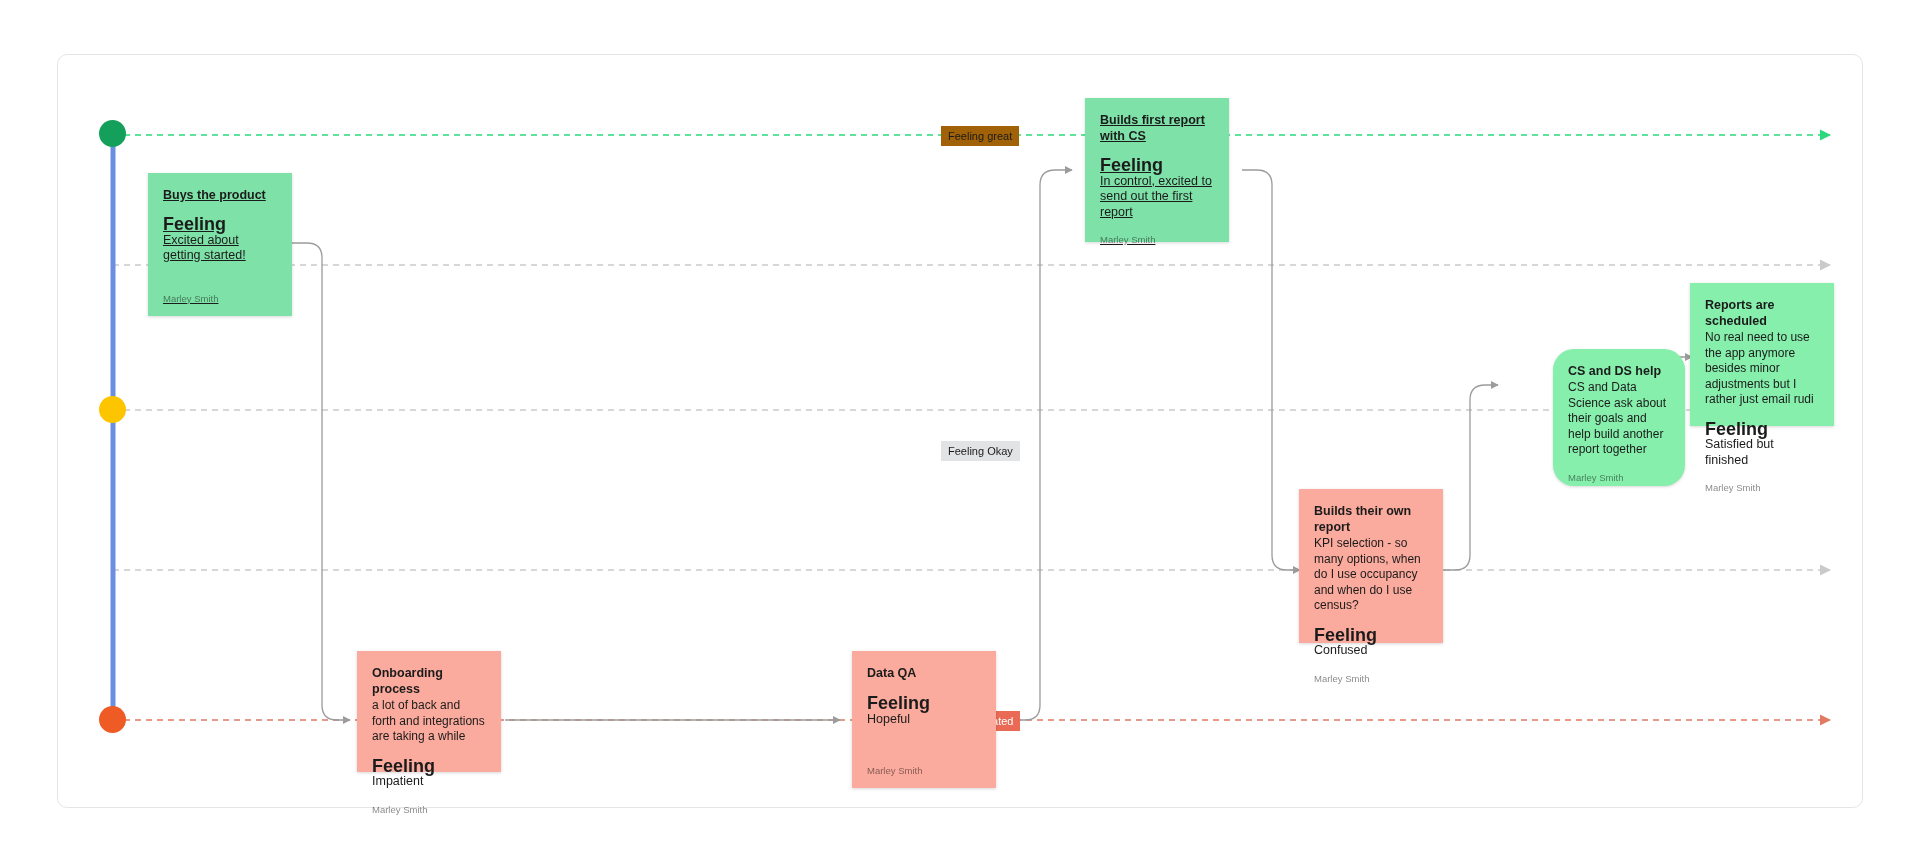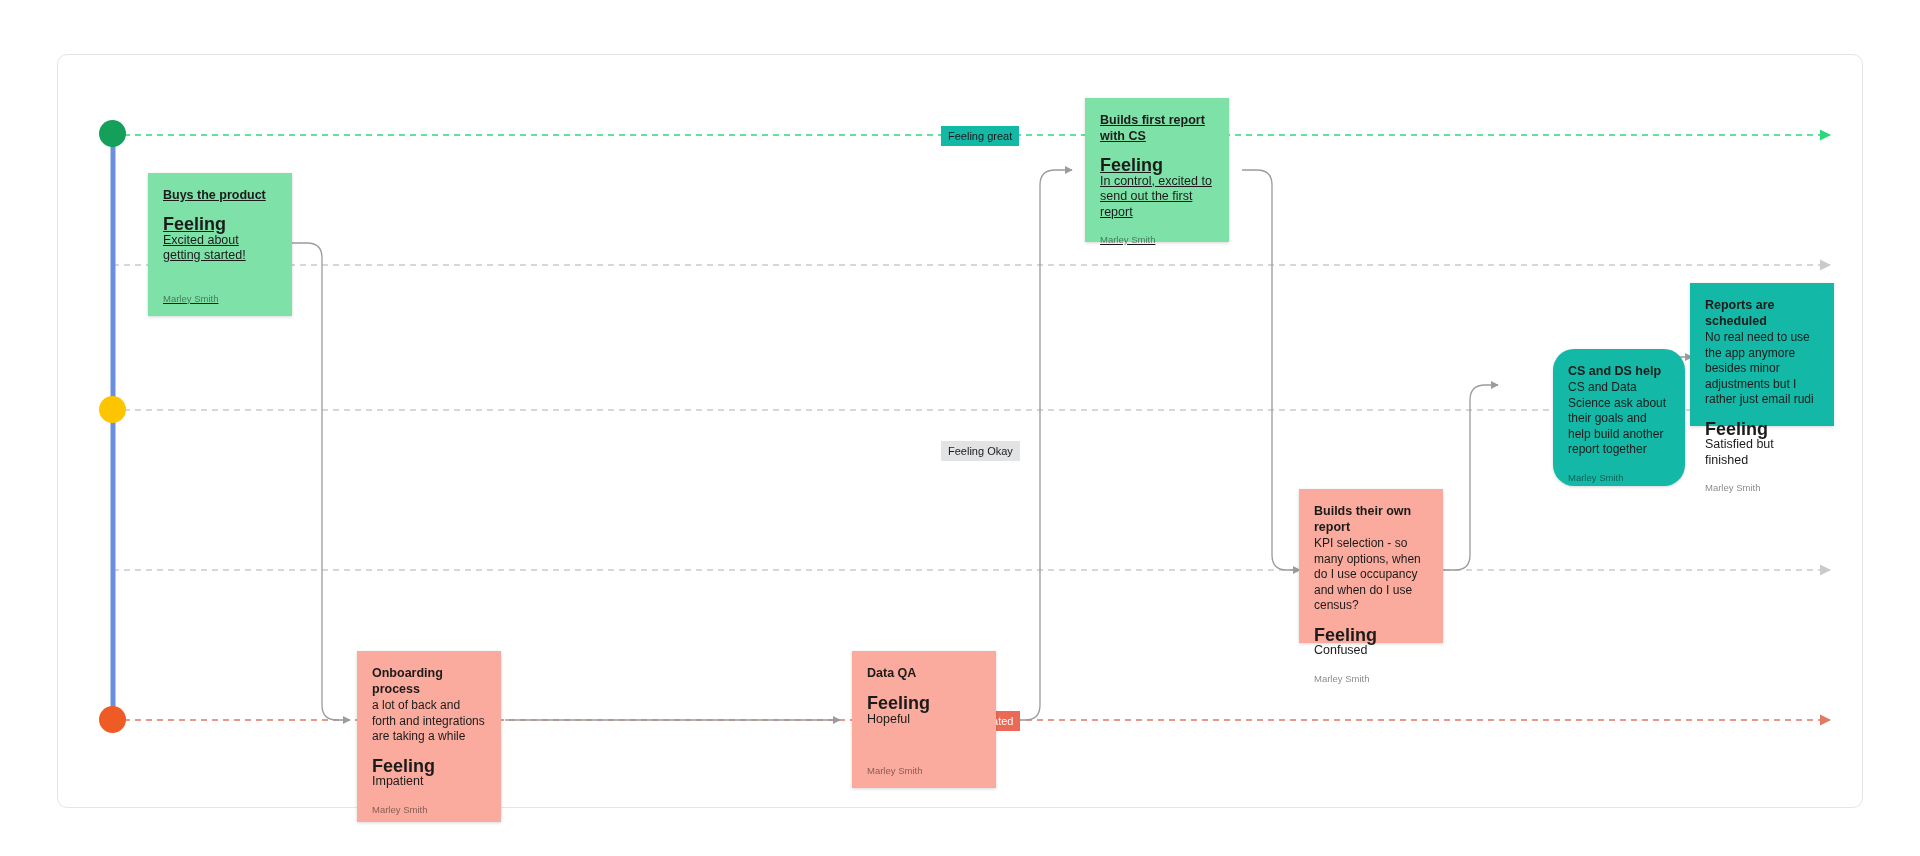--- a/index.html
+++ b/index.html
@@ -59,32 +59,32 @@
   }
   .card .c-feel-value { font-size: 12.5px; line-height: 15.5px; }
   .card .c-author {
     margin-top: auto;
     font-size: 9.5px;
     color: rgba(0,0,0,0.48);
     padding-top: 12px;
   }
   .card.green  { background: #7ee2a8; text-decoration: underline; }
   .card.red    { background: #fbab9d; }
-  .card.yellow { background: #14b8a6; }
+  .card.yellow { background: #86efac; }
 
   
   .pill {
     position: absolute;
     font-size: 11px;
     line-height: 14px;
     padding: 3px 7px;
     color: #1b1b1b;
     white-space: nowrap;
   }
-  .pill.great  { background: #14b8a6; }
+  .pill.great  { background: #a16207; }
   .pill.okay   { background: #e2e3e5; margin-top: 40px; }
   .pill.frustr { background: #ea6a55; color: #ffffff; }
 
   
   .dot {
     position: absolute;
     border-radius: 50%;
     width: 27px; height: 27px;
   }
   .dot.green  { background: #14a05a; }
@@ -160,21 +160,21 @@
     <div class="c-author">Marley Smith</div>
   </div>
 
   <div class="card green" style="left:1085px; top:98px; width:144px; height:144px;">
     <div class="c-title spaced">Builds first report with CS</div>
     <div class="c-feel-label" style="margin-top:0;">Feeling</div>
     <div class="c-feel-value">In control, excited to send out the first report</div>
     <div class="c-author">Marley Smith</div>
   </div>
 
-  <div class="card red" style="left:357px; top:651px; width:144px; height:171px;">
+  <div class="card red" style="left:357px; top:651px; width:144px; height:121px;">
     <div class="c-title">Onboarding process</div>
     <div class="c-body">a lot of back and forth and integrations are taking a while</div>
     <div class="c-feel-label">Feeling</div>
     <div class="c-feel-value">Impatient</div>
     <div class="c-author">Marley Smith</div>
   </div>
 
   <div class="card red" style="left:852px; top:651px; width:144px; height:137px;">
     <div class="c-title">Data QA</div>
     <div class="c-feel-label">Feeling</div>

